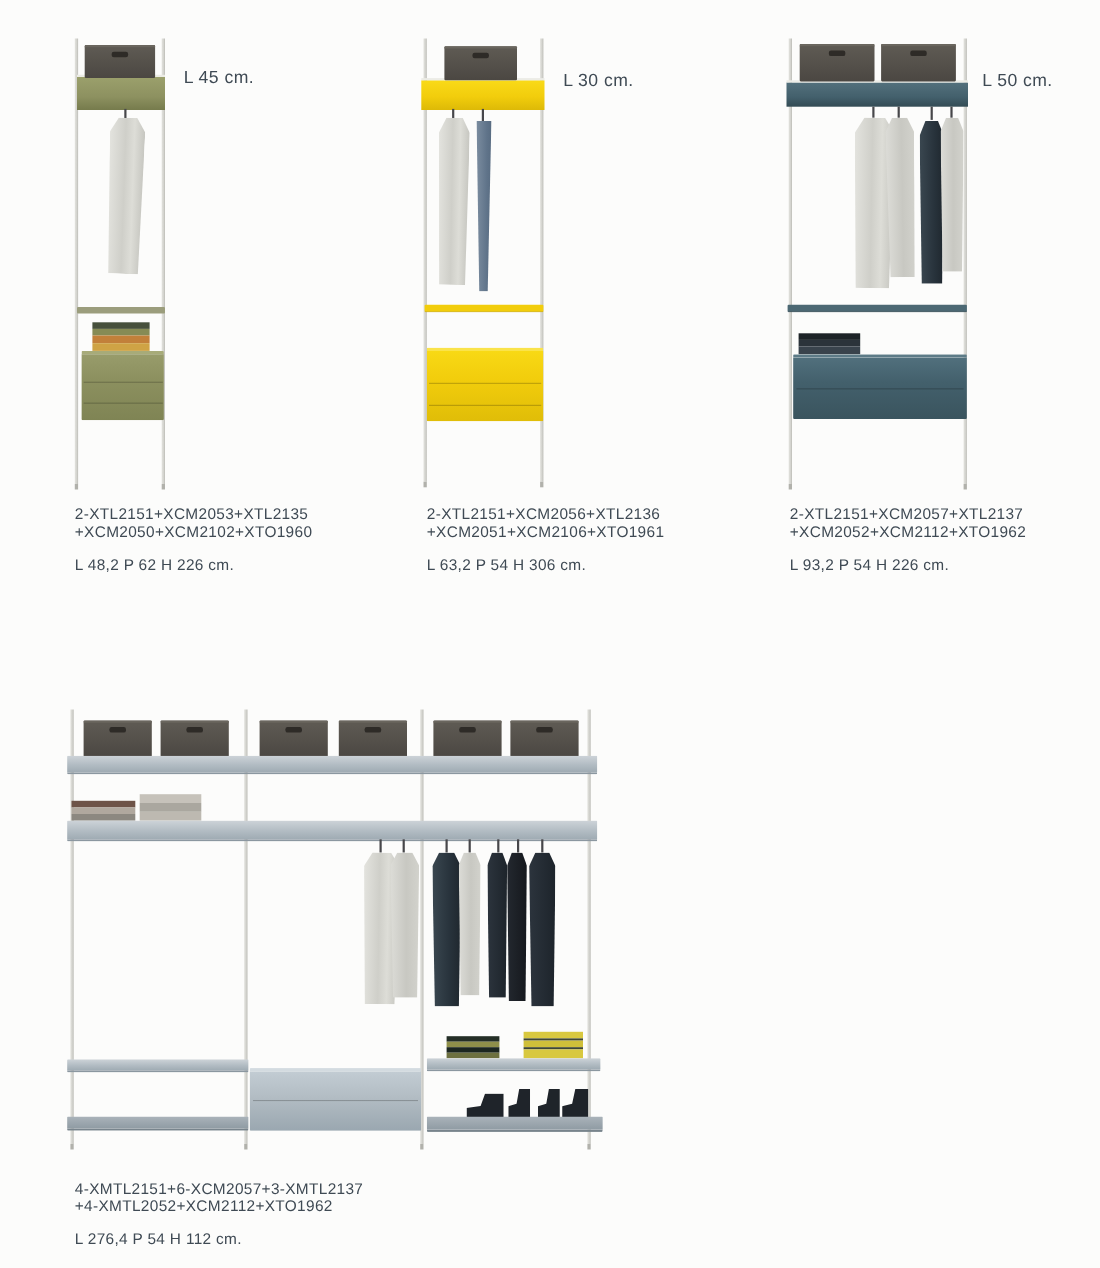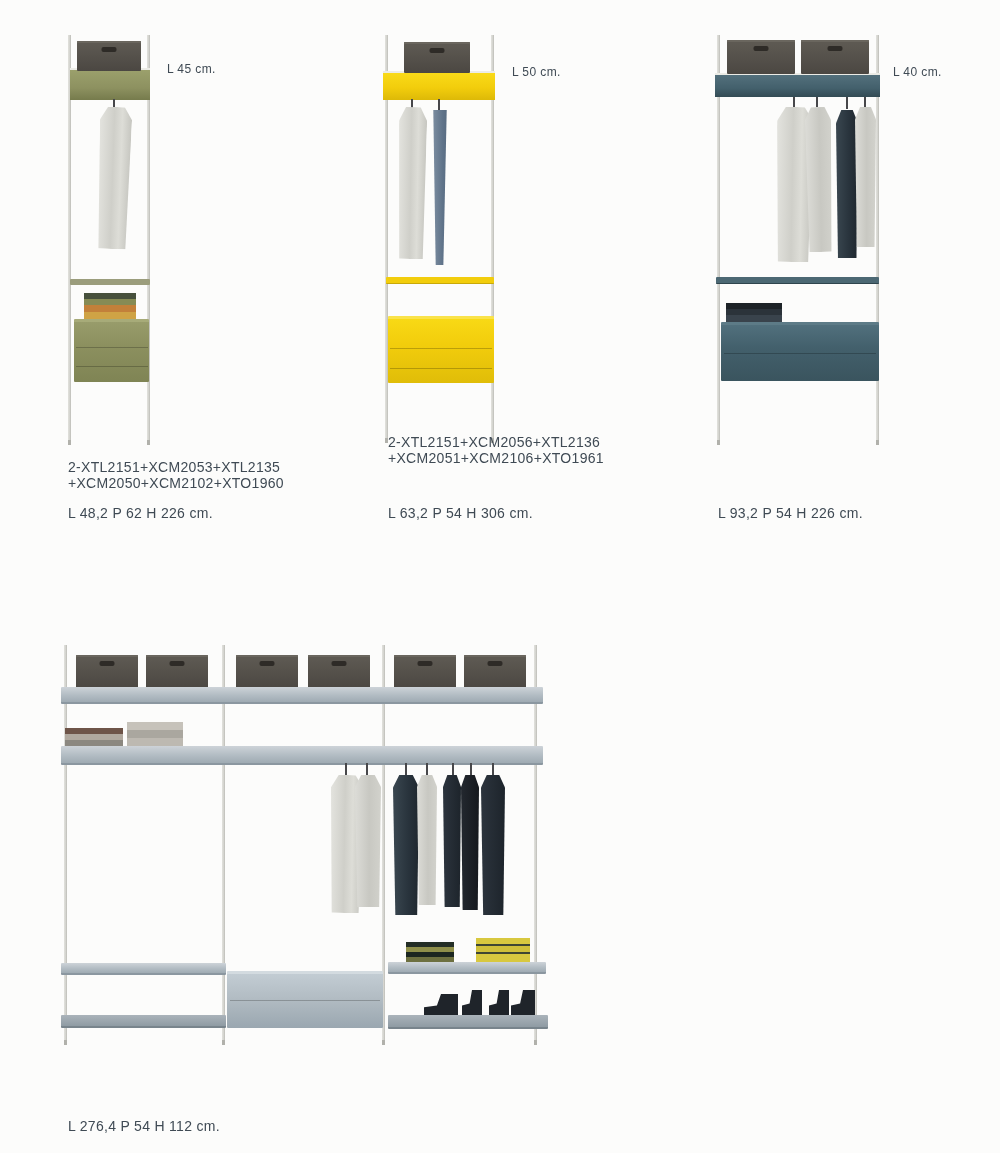--- a/index.html
+++ b/index.html
@@ -39,21 +39,21 @@
   .g-dark3{background:linear-gradient(90deg,#23282f,#15181d);}
   
   .shelf{position:absolute;background:linear-gradient(180deg,#cdd3d8,var(--steel,#b2bcc3) 55%,#9fabb3);border-bottom:2px solid #8b97a0;border-radius:1px;}
   .shelf.dark{background:linear-gradient(180deg,#aab3ba,#8f9ba3);border-bottom:2px solid #78848c;}
   
   .stack{position:absolute;display:flex;flex-direction:column;}
   .stack div{width:100%;}
   
   .boot{position:absolute;background:#1f242a;clip-path:polygon(0 100%,0 60%,38% 52%,50% 0,100% 0,100% 100%);}
   
-  .wlabel{position:absolute;font-size:12px;color:var(--text,#3f4a54);letter-spacing:.4px;text-align:center;}
+  .wlabel{position:absolute;font-size:16px;color:var(--text,#3f4a54);letter-spacing:.4px;text-align:center;}
   .codes{position:absolute;font-size:14px;line-height:16px;color:var(--text,#3f4a54);letter-spacing:.3px;white-space:nowrap;}
   .dims{position:absolute;font-size:14px;color:var(--text,#3f4a54);letter-spacing:.3px;white-space:nowrap;}
 </style>
 </head>
 <body>
 
 <div class="canvas">
 
   <div>
     <div class="post" style="left:68px;top:35px;height:405px"></div>
@@ -88,21 +88,21 @@
     <div class="hook" style="left:411px;top:99px;height:9px"></div>
     <div class="hook" style="left:438px;top:99px;height:11px"></div>
     <div class="garment g-light" style="left:398px;top:107px;width:28px;height:152px;transform:rotate(1deg)"></div>
     <div class="g-denim abs" style="left:428px;top:110px;width:24px;height:155px"></div>
     <div class="rail yellow" style="left:386px;top:277px;width:108px"></div>
     <div class="drawers yellow" style="left:388px;top:316px;width:106px;height:64px">
       <div class="crease" style="top:45%"></div>
       <div class="crease" style="top:76%"></div>
     </div>
   </div>
-  <div class="wlabel" style="left:512px;top:65px">L 50 cm.</div>
+  <div class="wlabel" style="left:512px;top:65px">L 30 cm.</div>
 
   <div>
     <div class="post" style="left:717px;top:35px;height:405px"></div>
     <div class="post" style="left:876px;top:35px;height:405px"></div>
     <div class="panel slate" style="left:715px;top:73px;width:165px;height:22px"></div>
     <div class="box" style="left:727px;top:40px;width:68px;height:34px">
         <span class="slot"></span>
       </div>
     <div class="box" style="left:801px;top:40px;width:68px;height:34px">
         <span class="slot"></span>
@@ -118,34 +118,38 @@
     <div class="rail slate" style="left:716px;top:277px;width:163px"></div>
     <div class="stack" style="left:726px;top:303px;width:56px">
       <div style="height:6px;background:#1d2327"></div>
       <div style="height:6px;background:#2b333a"></div>
       <div style="height:7px;background:#39434c"></div>
     </div>
     <div class="drawers slate" style="left:721px;top:322px;width:158px;height:56px">
       <div class="crease" style="top:50%"></div>
     </div>
   </div>
-  <div class="wlabel" style="left:893px;top:65px">L 40 cm.</div>
+  <div class="wlabel" style="left:893px;top:65px">L 50 cm.</div>
 
   <div class="codes" style="left:68px;top:459px">
     <div>2-XTL2151+XCM2053+XTL2135</div>
     <div>+XCM2050+XCM2102+XTO1960</div>
   </div>
   <div class="dims" style="left:68px;top:505px">L 48,2 P 62 H 226 cm.</div>
 
-  <div class="codes" style="left:388px;top:434px">
+  <div class="codes" style="left:388px;top:459px">
     <div>2-XTL2151+XCM2056+XTL2136</div>
     <div>+XCM2051+XCM2106+XTO1961</div>
   </div>
   <div class="dims" style="left:388px;top:505px">L 63,2 P 54 H 306 cm.</div>
 
+  <div class="codes" style="left:718px;top:459px">
+    <div>2-XTL2151+XCM2057+XTL2137</div>
+    <div>+XCM2052+XCM2112+XTO1962</div>
+  </div>
   <div class="dims" style="left:718px;top:505px">L 93,2 P 54 H 226 cm.</div>
 
   <div>
     <div class="post" style="left:64px;top:645px;height:395px"></div>
     <div class="post" style="left:222px;top:645px;height:395px"></div>
     <div class="post" style="left:382px;top:645px;height:395px"></div>
     <div class="post" style="left:534px;top:645px;height:395px"></div>
 
     <div class="box" style="left:76px;top:655px;width:62px;height:33px">
         <span class="slot"></span>
@@ -216,15 +220,19 @@
       <div class="crease" style="top:48%"></div>
     </div>
 
     <div class="boot" style="left:424px;top:994px;width:34px;height:22px"></div>
     <div class="boot" style="left:462px;top:990px;width:20px;height:26px"></div>
     <div class="boot" style="left:489px;top:990px;width:20px;height:26px"></div>
     <div class="boot" style="left:511px;top:990px;width:24px;height:26px"></div>
     <div class="shelf dark" style="left:388px;top:1015px;width:160px;height:12px"></div>
   </div>
 
+  <div class="codes" style="left:68px;top:1072px">
+    <div>4-XMTL2151+6-XCM2057+3-XMTL2137</div>
+    <div>+4-XMTL2052+XCM2112+XTO1962</div>
+  </div>
   <div class="dims" style="left:68px;top:1118px">L 276,4 P 54 H 112 cm.</div>
 
 </div>
 
 </body></html>

